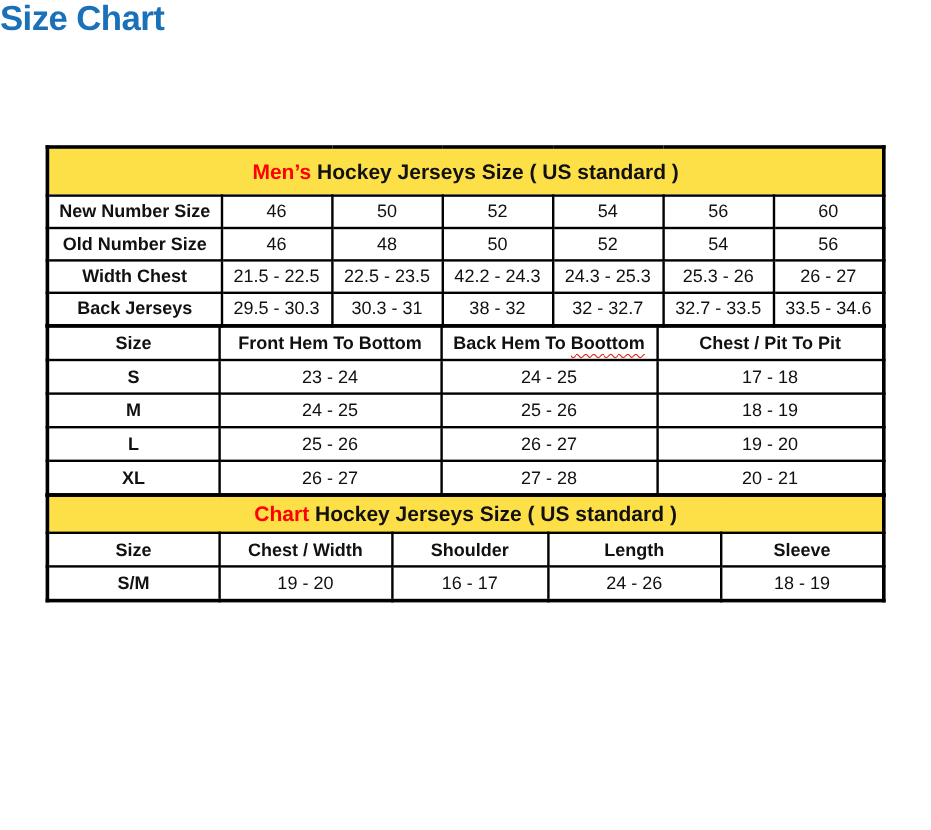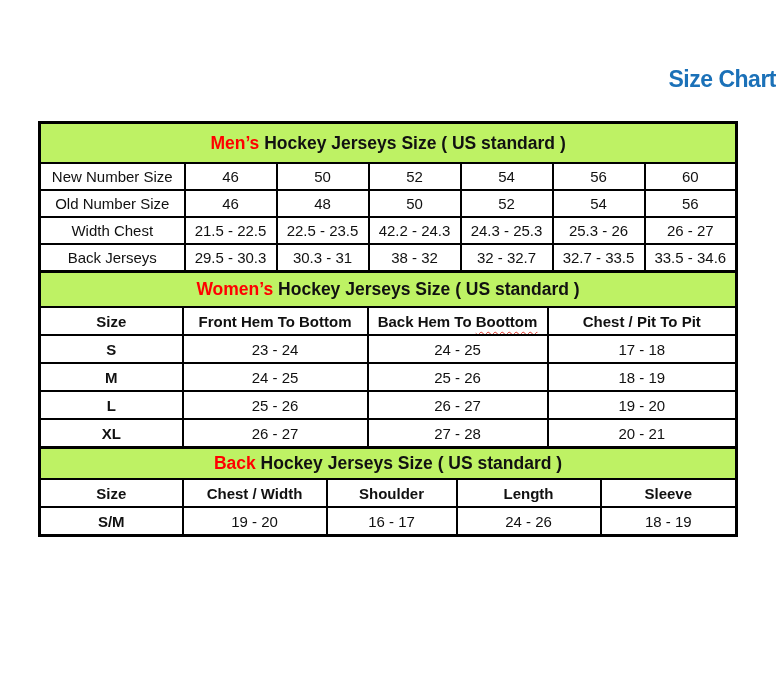--- a/index.html
+++ b/index.html
@@ -4,23 +4,22 @@
 <style>
   html, body {
     margin: 0; padding: 0;
     width: 776px; height: 692px;
     background: #ffffff;
     font-family: "Liberation Sans", sans-serif;
     overflow: hidden;
   }
   .page-title {
     margin: 0;
-    padding-top: 66px;
-    text-align: right;
-    font-size: 23px;
+    text-align: left;
+    font-size: 29px;
     font-weight: 700;
     letter-spacing: -0.5px;
     color: #1b71b8;
   }
   .chart-wrap {
     position: absolute;
     left: 38px;
     top: 121px;
     width: 697px;
   }
@@ -35,30 +34,30 @@
     border: 2px solid #000;
     text-align: center;
     vertical-align: middle;
     font-size: 15px;
     color: #111;
     padding: 0 2px;
     overflow: hidden;
     white-space: nowrap;
   }
   td.band {
-    background: #bef264;
+    background: #fde047;
     font-weight: 700;
     font-size: 17.5px;
     height: 38px;
   }
   td.band.mid { height: 33px; }
   td.band.small { height: 29px; }
   .red { color: #ff0000; }
   td.hdr { font-weight: 700; }
-  td.lbl { font-weight: 400; text-align: center; }
+  td.lbl { font-weight: 700; text-align: center; }
   td.lblb { font-weight: 700; }
   .men-row td { height: 25px; }
   .wom-row td { height: 26px; }
   .yth-row td { height: 26px; }
   .yth-last td { height: 31px; }
   .squiggle {
     text-decoration: underline wavy #d93025;
     text-decoration-thickness: 1px;
     text-underline-offset: 4px;
   }
@@ -124,23 +123,20 @@
     </table>
 
   <table class="size-table">
     <colgroup>
         <col style="width:143px">
         <col style="width:185px">
         <col style="width:180px">
         <col style="width:189px">
     </colgroup>
       <tbody>
-        <tr>
-      <td class="band mid" colspan="4"><span class="red">Women’s</span><span> Hockey Jerseys Size ( US standard )</span></td>
-    </tr>
     <tr class="wom-row">
       <td class="hdr">Size</td>
       <td class="hdr">Front Hem To Bottom</td>
       <td class="hdr"><span>Back Hem To </span><span class="squiggle">Boottom</span></td>
       <td class="hdr">Chest / Pit To Pit</td>
     </tr>
     <tr class="wom-row">
       <td class="lblb">S</td>
       <td>23 - 24</td>
       <td>24 - 25</td>
@@ -170,21 +166,21 @@
   <table class="size-table">
     <colgroup>
         <col style="width:143px">
         <col style="width:144px">
         <col style="width:130px">
         <col style="width:144px">
         <col style="width:136px">
     </colgroup>
       <tbody>
         <tr>
-      <td class="band small" colspan="5"><span class="red">Back</span><span> Hockey Jerseys Size ( US standard )</span></td>
+      <td class="band small" colspan="5"><span class="red">Chart</span><span> Hockey Jerseys Size ( US standard )</span></td>
     </tr>
     <tr class="yth-row">
       <td class="hdr">Size</td>
       <td class="hdr">Chest / Width</td>
       <td class="hdr">Shoulder</td>
       <td class="hdr">Length</td>
       <td class="hdr">Sleeve</td>
     </tr>
     <tr class="yth-row">
       <td class="lblb">S/M</td>

